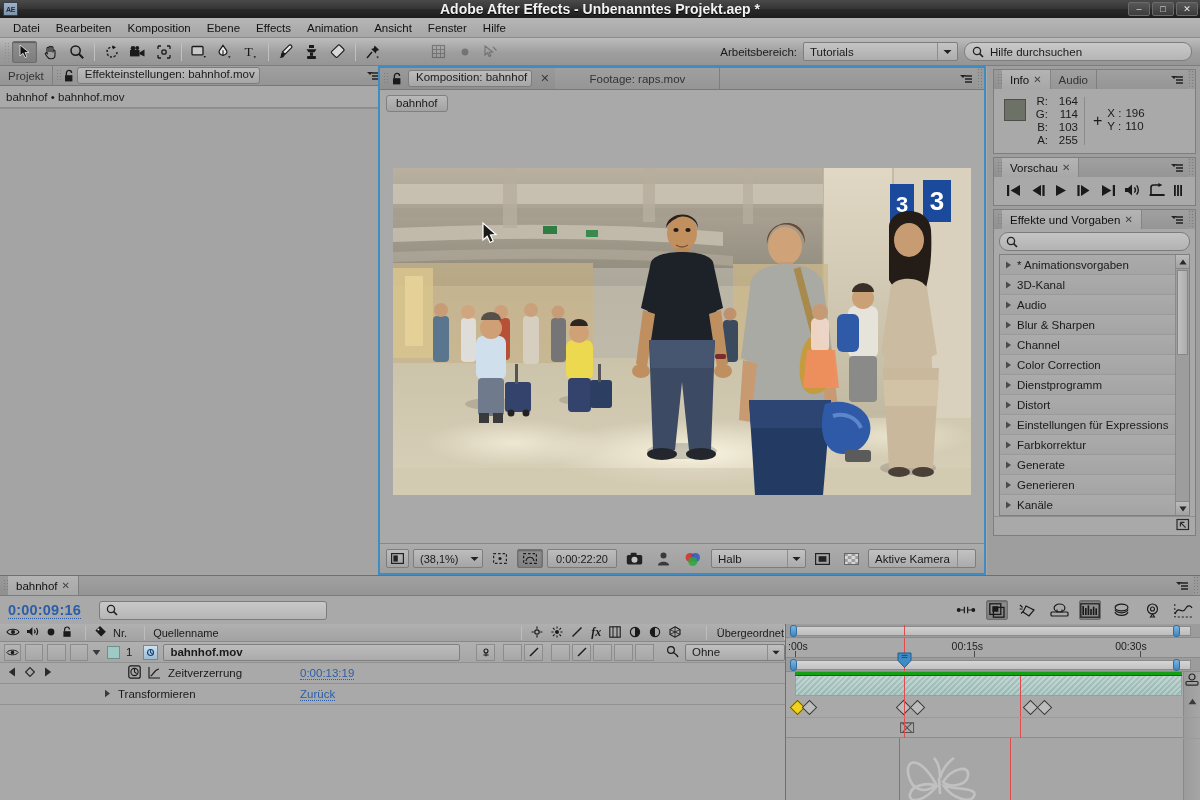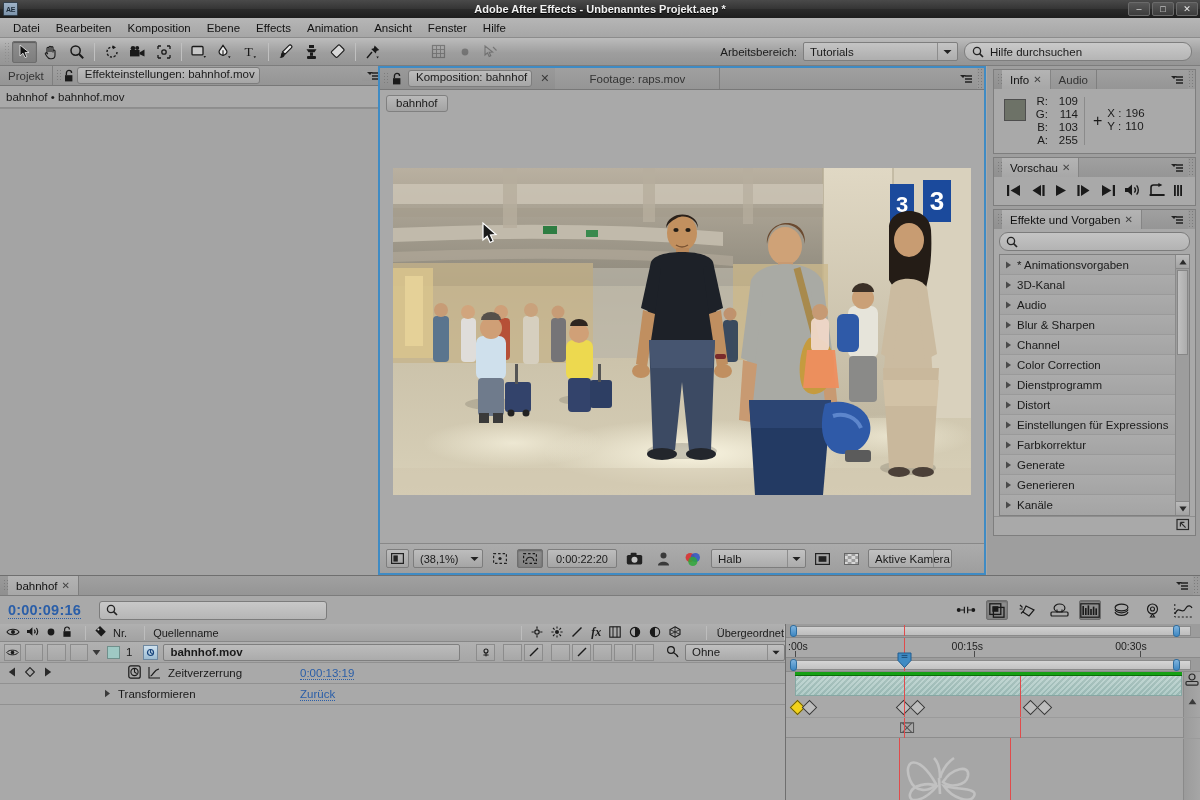--- a/index.html
+++ b/index.html
@@ -22,21 +22,21 @@
   .ae-logo {
     width:15px; height:14px; margin-left:3px;
     background: linear-gradient(180deg,#9fb3c8 0%, #7d94ab 100%);
     border:1px solid #33414e; border-radius:1px;
     font-size:7px; font-weight:bold; color:#1b2a38;
     display:flex; align-items:center; justify-content:center;
     letter-spacing:-0.3px;
   }
   .title-text {
     position:absolute; left:0; right:0; text-align:center;
-    color:#f2f2f2; font-size:11px; font-weight:bold;
+    color:#f2f2f2; font-size:14px; font-weight:bold;
     text-shadow:0 1px 0 #000; pointer-events:none;
   }
   .win-btns { position:absolute; right:2px; display:flex; gap:2px; }
   .win-btn {
     width:22px; height:14px;
     background:linear-gradient(180deg,#585858,#3c3c3c);
     border:1px solid #6a6a6a; border-radius:2px;
     color:#e8e8e8; font-size:9px;
     display:flex; align-items:center; justify-content:center;
   }
@@ -819,21 +819,21 @@
                 <rect x="3.75" y="3" width="3.75" height="3"></rect>
                 <rect x="11.25" y="3" width="3.75" height="3"></rect>
                 <rect x="0" y="6" width="3.75" height="3"></rect>
                 <rect x="7.5" y="6" width="3.75" height="3"></rect>
                 <rect x="3.75" y="9" width="3.75" height="3"></rect>
                 <rect x="11.25" y="9" width="3.75" height="3"></rect>
               </g>
               <rect x="0.5" y="0.5" width="14" height="11" fill="none" stroke="#666" stroke-width="1"></rect>
             </svg>
         </div>
-        <div class="fsel" style="width:84px;">
+        <div class="fsel" style="width:108px;">
           <span>Aktive Kamera</span>
           <span class="arrowbox" style="border-left:1px solid #8d8d8d"></span>
         </div>
       </div>
     </div>
 
     <div class="panel" id="rightdock">
 
       <div class="rp">
         <div class="rp-tabs">
@@ -852,21 +852,21 @@
                 <path d="M6 2h7M6 5h7M6 8h7" stroke="#222" stroke-width="1.3"></path>
               </svg>
           </div>
           <div class="panelgrip"></div>
         </div>
         <div class="rp-body info-grid">
           <div class="swatch"></div>
           <div class="infocol">
             <div class="row">
                 <span class="k">R:</span>
-                <span class="v">109</span>
+                <span class="v">164</span>
               </div>
             <div class="row">
                 <span class="k">G:</span>
                 <span class="v">114</span>
               </div>
             <div class="row">
                 <span class="k">B:</span>
                 <span class="v">103</span>
               </div>
             <div class="row">

